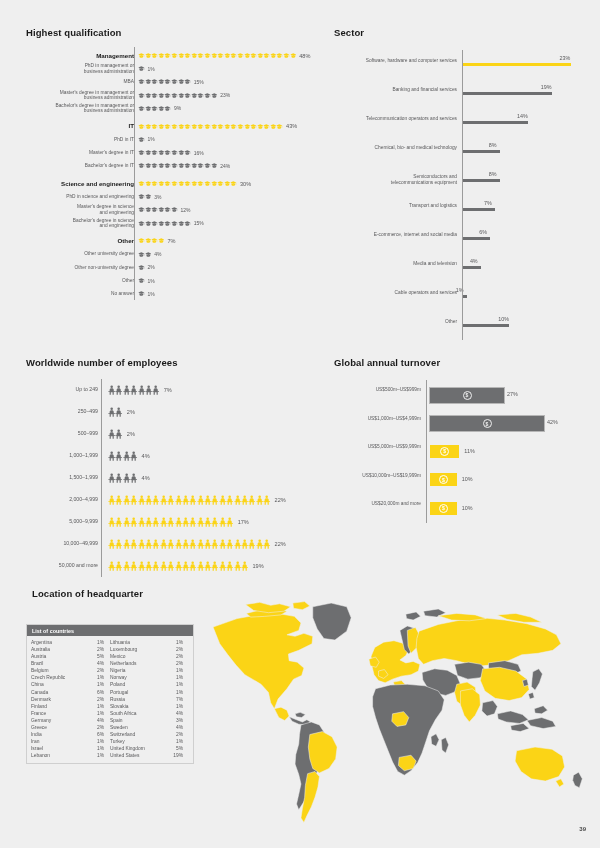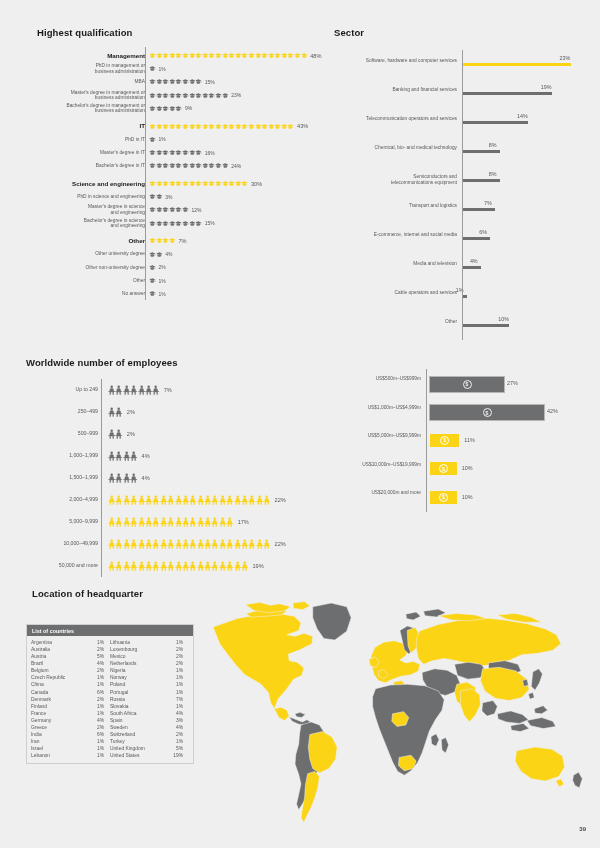--- a/index.html
+++ b/index.html
@@ -68,21 +68,21 @@
 
   .pageno{position:absolute;right:14px;bottom:16px;font-size:6px;font-weight:bold;color:#4a4a4a;}
 
   #map{position:absolute;left:196px;top:592px;width:396px;height:240px;}
 </style>
 </head>
 <body>
 
 <div class="page">
 
-  <div class="panel" style="left:26px;top:27px;width:300px;margin-left:11px;">
+  <div class="panel" style="left:26px;top:27px;width:300px;">
     <div class="sect-title">Highest qualification</div>
     <div id="qual-rows" style="position: relative; margin-top: 11px; height: 251.4px;">
         <div class="icorow" style="position:absolute;left:0;top:0px;height:13.2px;">
           <div class="lbl major">Management</div>
           <div class="icons">
             <svg class="cap" viewBox="0 0 20 20">
               <path fill="#fbd416" d="M10 3 L19 7.2 L10 11.4 L1 7.2 Z"></path>
               <path fill="#fbd416" d="M4.4 9.4 L4.4 14 C4.4 15.8 7 17 10 17 C13 17 15.6 15.8 15.6 14 L15.6 9.4 L10 12.2 Z"></path>
               <rect fill="#fbd416" x="17.6" y="7.6" width="1.1" height="6.4"></rect>
             </svg>
@@ -1369,20 +1369,21 @@
         <div style="position:absolute;left:0;top:268.5px;width:128px;" class="barrow">
           <div class="lbl" style="width:128px;">Other</div>
         </div>
         <div class="bar" style="position:absolute;left:128px;top:273.8px;width:47.2px;background:#6d6e70;"></div>
         <div class="barval" style="left:164.2px;top:265.5px;">10%</div>
         <div class="axisline" style="left:128px;top:0px;height:290px;"></div>
       </div>
   </div>
 
   <div class="panel" style="left:334px;top:357px;width:262px;">
+    <div class="sect-title">Global annual turnover</div>
     <div id="turn-rows" style="position: relative; margin-top: 12px; height: 142.5px;">
         <div class="barrow" style="position:absolute;left:0;top:7.25px;width:92px;">
           <div class="lbl" style="width:88px;">US$500m–US$999m</div>
         </div>
         <div class="money g" style="position:absolute;left:96px;top:7.75px;width:72px;">
           <span class="coin">$</span>
         </div>
         <div class="barval" style="left:173px;top:10.75px;">27%</div>
         <div class="barrow" style="position:absolute;left:0;top:35.75px;width:92px;">
           <div class="lbl" style="width:88px;">US$1,000m–US$4,999m</div>

